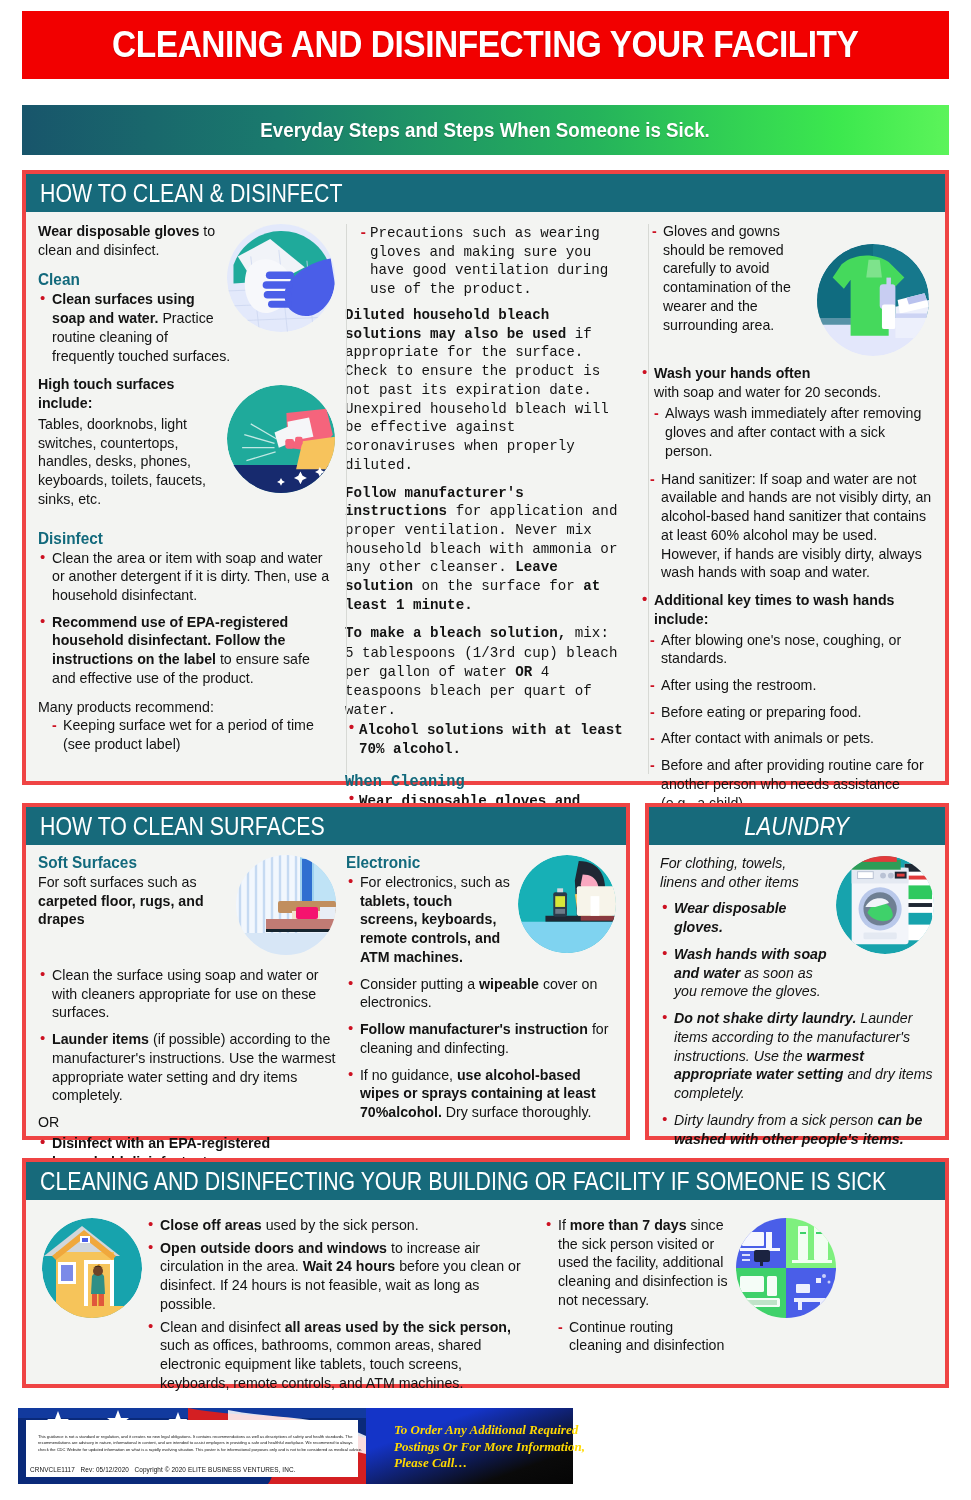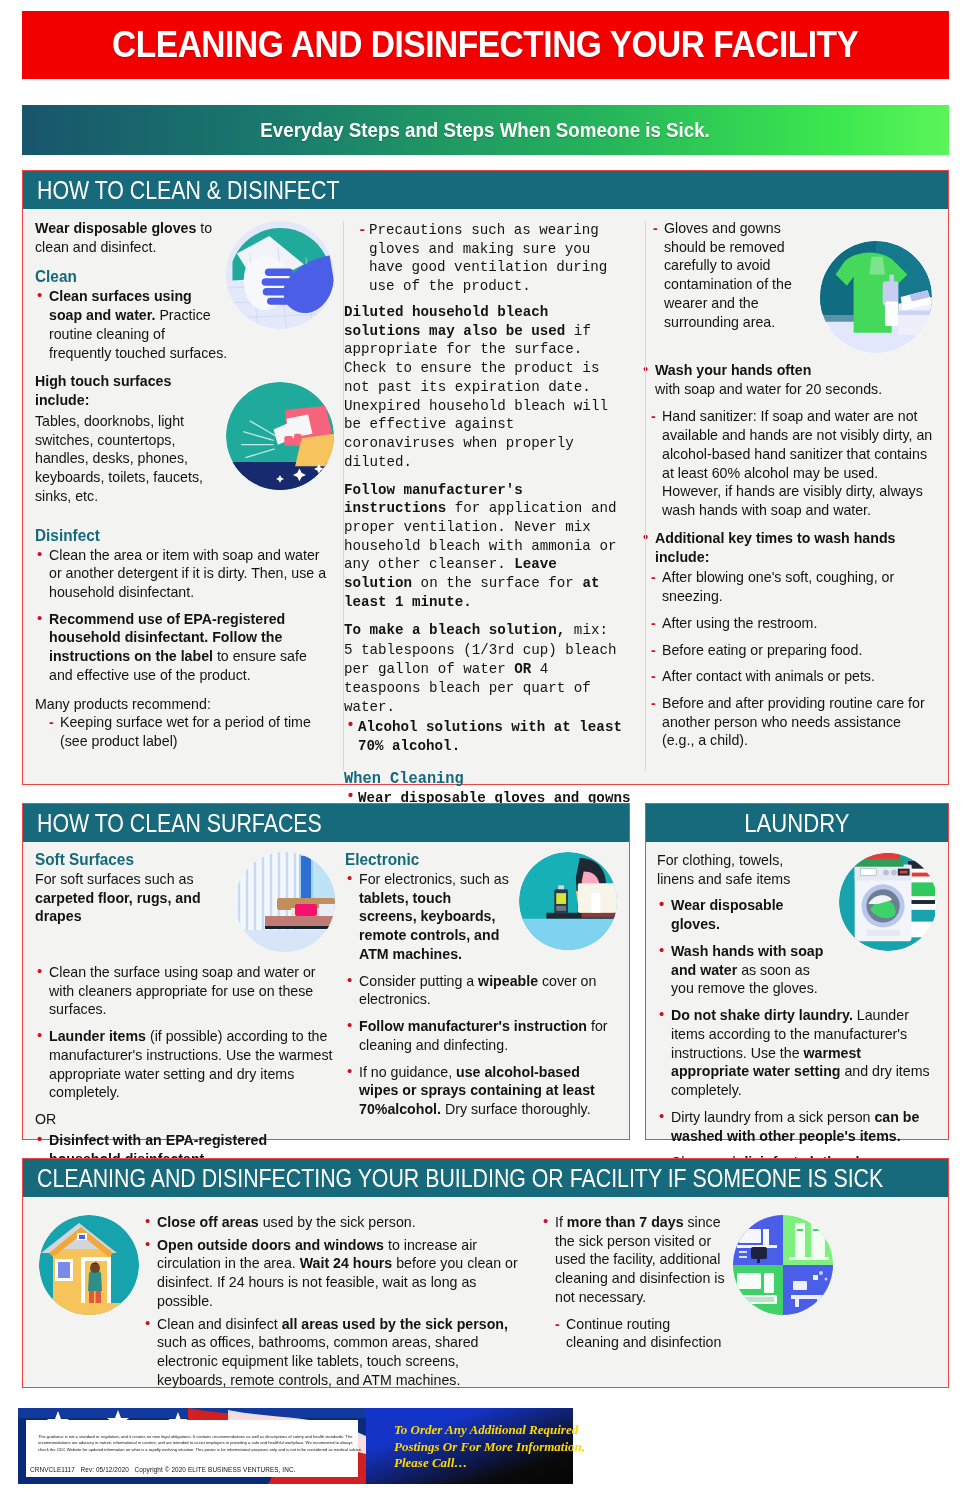--- a/index.html
+++ b/index.html
@@ -26,34 +26,34 @@
     position:absolute; left:22px; top:105px; width:927px; height:50px;
     background: linear-gradient(90deg,#18556b 0%, #1a7b6d 28%, #25b35b 62%, #3ce84e 88%, #5cf45a 100%);
     display:flex; align-items:center; justify-content:center;
   }
   .subtitle-bar .t {
     color:#fff; font-weight:bold; font-size:19.5px; transform: scaleX(0.96);
     text-shadow: 0 1px 1px rgba(0,0,0,.25);
   }
 
   
-  .panel { position:absolute; background:#f3f4f2; border:1px solid #ef4444; }
+  .panel { position:absolute; background:#f3f4f2; border:4px solid #ef4444; }
   .sec-head {
     background:#176a7b; color:#fff; display:flex; align-items:center;
     height:38px; padding-left:14px;
   }
   .sec-head.center { justify-content:center; padding-left:0; }
   .sec-head .t { font-size:26px; font-weight:normal; transform: scaleX(0.82);
                  transform-origin:left center; letter-spacing:0px; white-space:nowrap; }
   .sec-head.center .t { transform: scaleX(0.85); transform-origin:center center; }
 
   
   #panel-clean { left:22px; top:170px; width:927px; height:615px; }
   #panel-surfaces { left:22px; top:803px; width:608px; height:337px; }
-  #panel-laundry { left:645px; top:803px; width:304px; height:337px; }
+  #panel-laundry { left:645px; top:803px; width:304px; height:337px;font-style:italic; }
   #panel-sick { left:22px; top:1158px; width:927px; height:230px; }
 
   .cols { display:flex; padding:10px 12px 0 12px; gap:10px; }
 
   .col { position:relative; }
   .c1 { width:300px; }
   .c2 { width:288px;font-family:Liberation Mono, monospace; }
   .c3 { width:296px; }
 
   .vline { position:absolute; width:1px; background:#d7d9d5; }
@@ -236,26 +236,27 @@
         <p class="dash" style="margin-left:12px;width:165px;">Gloves and gowns should be removed carefully to avoid contamination of the wearer and the surrounding area.</p>
 
         <div style="clear:both;"></div>
 
         <ul style="margin-top:4px;">
           <li class="bul" style="margin-bottom:3px;">
             <span class="b">Wash your hands often</span><br>
             <span>with soap and water for 20 seconds.</span>
           </li>
         </ul>
+        <p class="dash2">Always wash immediately after removing gloves and after contact with a sick person.</p>
         <p class="dash" style="margin-left:10px;margin-top:9px;">Hand sanitizer: If soap and water are not available and hands are not visibly dirty, an alcohol-based hand sanitizer that contains at least 60% alcohol may be used. However, if hands are visibly dirty, always wash hands with soap and water.</p>
 
         <ul style="margin-top:9px;">
           <li class="bul b" style="margin-bottom:2px;">Additional key times to wash hands include:</li>
         </ul>
-        <p class="dash" style="margin-left:10px;">After blowing one's soft, coughing, or sneezing.</p>
+        <p class="dash" style="margin-left:10px;">After blowing one's nose, coughing, or standards.</p>
         <p class="dash" style="margin-left:10px;">After using the restroom.</p>
         <p class="dash" style="margin-left:10px;">Before eating or preparing food.</p>
         <p class="dash" style="margin-left:10px;">After contact with animals or pets.</p>
         <p class="dash" style="margin-left:10px;">Before and after providing routine care for another person who needs assistance (e.g., a child).</p>
       </div>
     </div>
 
     <div class="vline" style="left:320px; top:50px; height:550px;"></div>
     <div class="vline" style="left:622px; top:50px; height:550px;"></div>
   </div>
@@ -369,21 +370,21 @@
           <circle cx="45" cy="54" r="22" fill="#b9c8ea"></circle>
           <circle cx="45" cy="54" r="17" fill="#6f7f93"></circle>
           <path d="M32 58 C38 44 56 44 58 60 C58 68 40 70 32 58 Z" fill="#3fd16a"></path>
           <path d="M30 52 C36 40 52 42 54 48 L40 52 Z" fill="#f1f4fa"></path>
           <rect x="28" y="78" width="34" height="7" rx="1.5" fill="#e4e9f2"></rect>
           <rect x="16" y="4" width="50" height="10" fill="#2e9d57"></rect>
           <rect x="20" y="0" width="42" height="6" fill="#e13b3b"></rect>
         </svg>
       </div>
 
-      <p class="tight" style="width:160px;">For clothing, towels, linens and safe items</p>
+      <p class="tight" style="width:160px;">For clothing, towels, linens and other items</p>
       <ul style="margin-top:8px;">
         <li class="bul b" style="width:175px;">Wear disposable gloves.</li>
         <li class="bul" style="width:175px;">
           <span class="b">Wash hands with soap and water</span><span> as soon as you remove the gloves.</span>
         </li>
       </ul>
       <div style="clear:both;"></div>
       <ul>
         <li class="bul">
           <span class="b">Do not shake dirty laundry.</span><span> Launder items according to the manufacturer's instructions. Use the </span><span class="b">warmest appropriate water setting</span><span> and dry items completely.</span>

